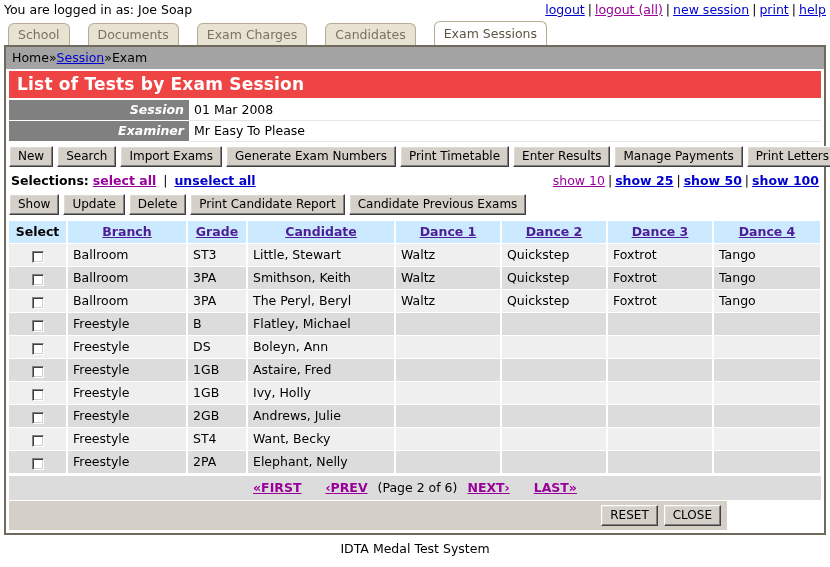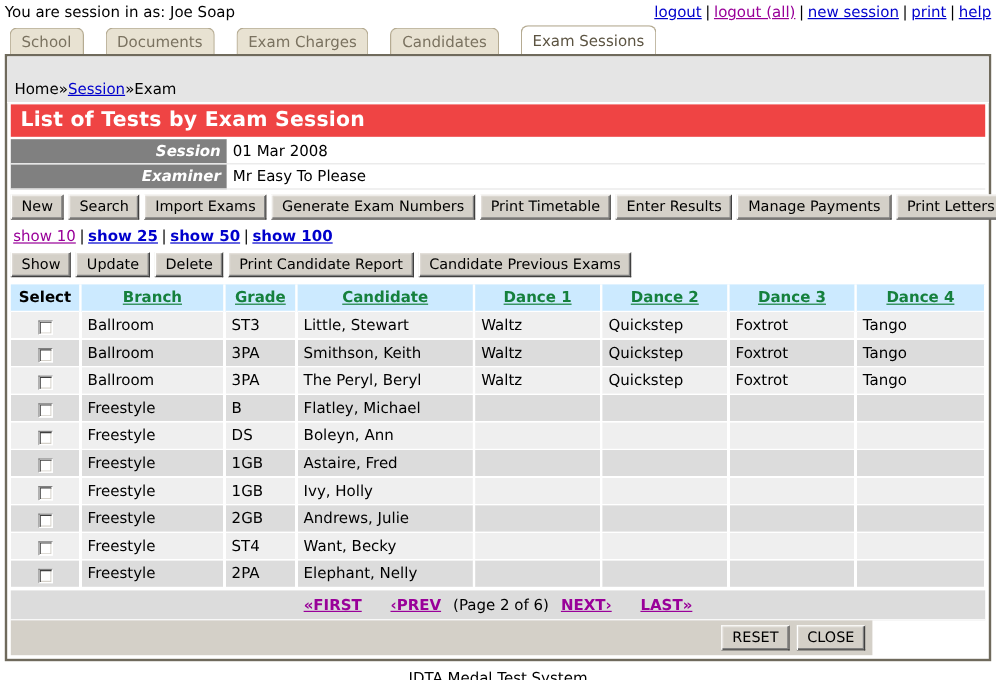--- a/index.html
+++ b/index.html
@@ -75,23 +75,23 @@
   
   .window {
     margin: 0 4px 0 4px;
     border: 2px solid #6f6a5c;
     border-top: 2px solid #6f6a5c;
     background: #ffffff;
     box-sizing: border-box;
     width: 822px;
   }
   .breadcrumb {
-    padding: 19px 6px 4px 6px;
-    font-size: 12.5px;
-    background: #e5e5e5;
+    padding: 3px 6px 4px 6px;
+    font-size: 12.5px;
+    background: #a3a3a3;
     border-bottom: 1px solid #ffffff;
   }
   .breadcrumb .chev { color: #000; }
 
   
   .titlebar {
     margin: 1px 3px 0 3px;
     background: #ef4444;
     color: #ffffff;
     font-weight: bold;
@@ -177,21 +177,21 @@
     font-weight: bold;
     padding: 3px 4px 4px 4px;
     border-right: 2px solid #ffffff;
     border-bottom: 1px solid #ffffff;
     white-space: nowrap;
   }
   table.grid th.select-h {
     color: #000000;
     text-align: center;
   }
-  table.grid th a.lnk { color: #15803d; font-weight: bold; }
+  table.grid th a.lnk { color: #4c1d95; font-weight: bold; }
   table.grid td {
     padding: 3px 5px 4px 5px;
     border-right: 2px solid #ffffff;
     border-bottom: 1px solid #ffffff;
     white-space: nowrap;
     overflow: hidden;
   }
   table.grid tr.odd td  { background: #efefef; }
   table.grid tr.even td { background: #dcdcdc; }
   table.grid td.ck { text-align: center; padding: 2px 0 1px 0; }
@@ -258,21 +258,21 @@
     padding: 6px 0 0 0;
     color: #000;
   }
 </style>
 </head>
 <body>
 
 <div id="page">
 
   <div class="topbar">
-    <span class="logged-in">You are session in as: Joe Soap</span>
+    <span class="logged-in">You are logged in as: Joe Soap</span>
     <span class="links" id="top-links"><a class="lnk">logout</a><span class="sep">|</span><a class="lnk visited">logout (all)</a><span class="sep">|</span><a class="lnk">new session</a><span class="sep">|</span><a class="lnk">print</a><span class="sep">|</span><a class="lnk">help</a></span>
   </div>
 
   <div class="tabstrip" id="tabstrip">
       <div class="tab">School</div>
       <div class="tab">Documents</div>
       <div class="tab">Exam Charges</div>
       <div class="tab">Candidates</div>
       <div class="tab active">Exam Sessions</div>
     </div>
@@ -303,20 +303,26 @@
         <button class="btn">Search</button>
         <button class="btn">Import Exams</button>
         <button class="btn">Generate Exam Numbers</button>
         <button class="btn">Print Timetable</button>
         <button class="btn">Enter Results</button>
         <button class="btn">Manage Payments</button>
         <button class="btn">Print Letters</button>
       </div>
 
     <div class="selbar">
+      <span class="left">
+        <b>Selections:</b>
+        <a class="lnk visited">select all</a>
+        <span class="sep">|</span>
+        <a class="lnk">unselect all</a>
+      </span>
       <span class="right" id="show-links"><a class="lnk visited" style="font-weight: normal;">show 10</a><span class="sep">|</span><a class="lnk" style="font-weight: bold;">show 25</a><span class="sep">|</span><a class="lnk" style="font-weight: bold;">show 50</a><span class="sep">|</span><a class="lnk" style="font-weight: bold;">show 100</a></span>
     </div>
 
     <div class="btnrow" id="toolbar-secondary">
         <button class="btn">Show</button>
         <button class="btn">Update</button>
         <button class="btn">Delete</button>
         <button class="btn">Print Candidate Report</button>
         <button class="btn">Candidate Previous Exams</button>
       </div>

